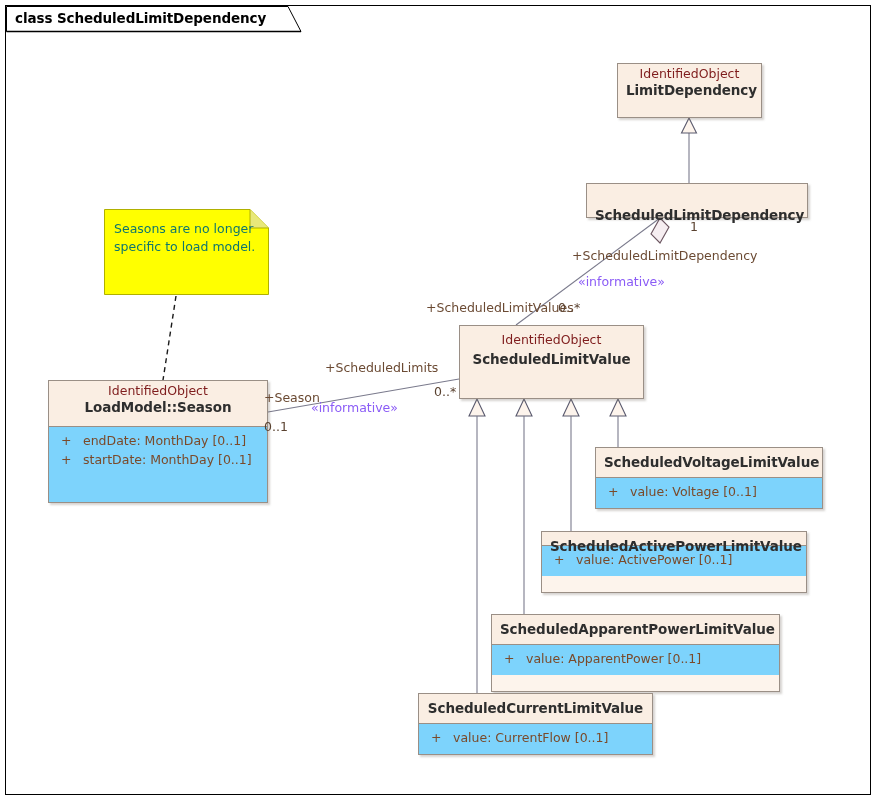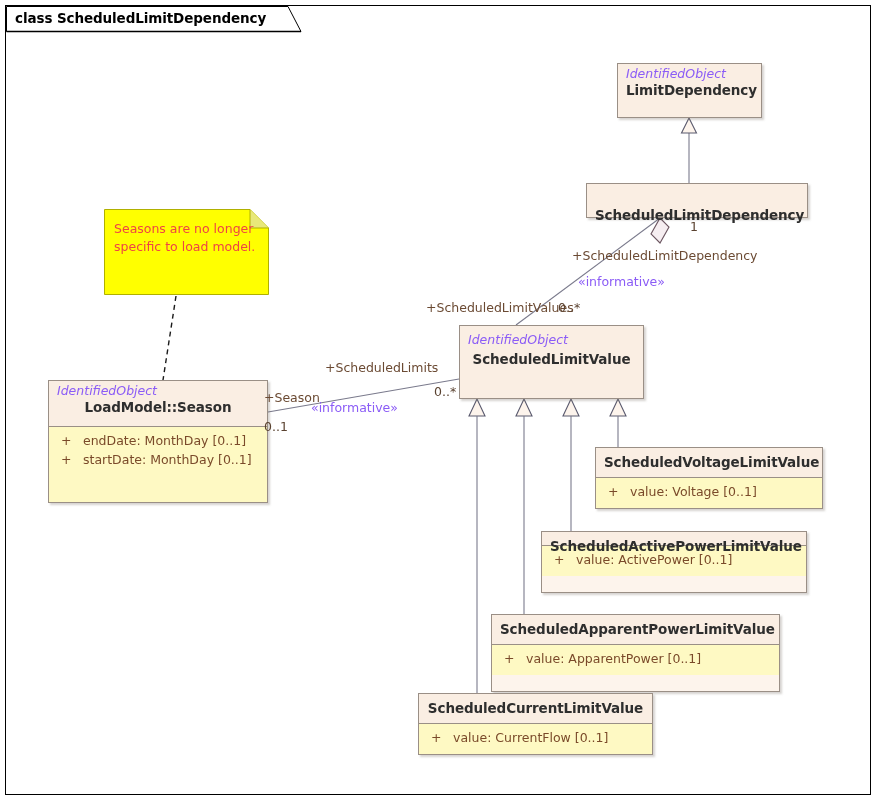--- a/index.html
+++ b/index.html
@@ -76,39 +76,38 @@
   }
   .cls .hdr {
     box-sizing: border-box;
     background: #faeee3;
     padding: 2px 8px 4px 8px;
   }
   .cls .hdr.with-sep {
     border-bottom: 1px solid #9a8f86;
   }
   .stereo {
-    font-style: italic;
     font-size: 12.5px;
-    color: #8b5cf6;
-    text-align: left;
+    color: #7f1d1d;
+    text-align: center;
     line-height: 15px;
     white-space: nowrap;
   }
   .cname {
     font-size: 13.5px;
     font-weight: bold;
     color: #2e2e2e;
     text-align: center;
     line-height: 19px;
     white-space: nowrap;
     letter-spacing: -0.1px;
   }
   .cls .attrs {
     box-sizing: border-box;
-    background: #fef9c3;
+    background: #7dd3fc;
     padding: 4px 12px 6px 6px;
   }
   .attr {
     font-size: 12.5px;
     color: #7a4a2a;
     line-height: 19px;
     white-space: nowrap;
   }
   .attr .vis {
     display: inline-block;
@@ -126,21 +125,21 @@
     height: 86px;
     z-index: 3;
   }
   #note svg { position: absolute; left: 0; top: 0; }
   #note .ntext {
     position: absolute;
     left: 10px;
     top: 11px;
     width: 145px;
     font-size: 12.5px;
-    color: #ef4444;
+    color: #0f766e;
     line-height: 17.5px;
   }
 
   
   .lbl {
     position: absolute;
     font-size: 12.5px;
     color: #6b4a33;
     white-space: nowrap;
     z-index: 4;

